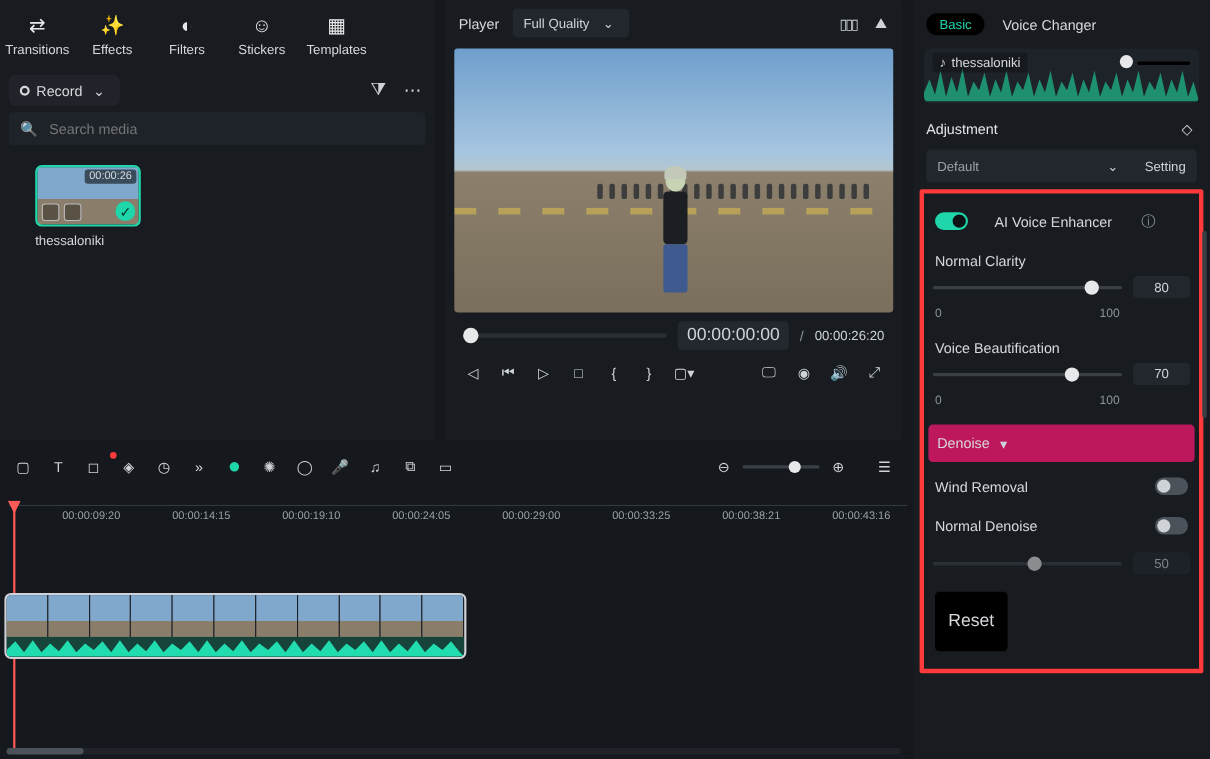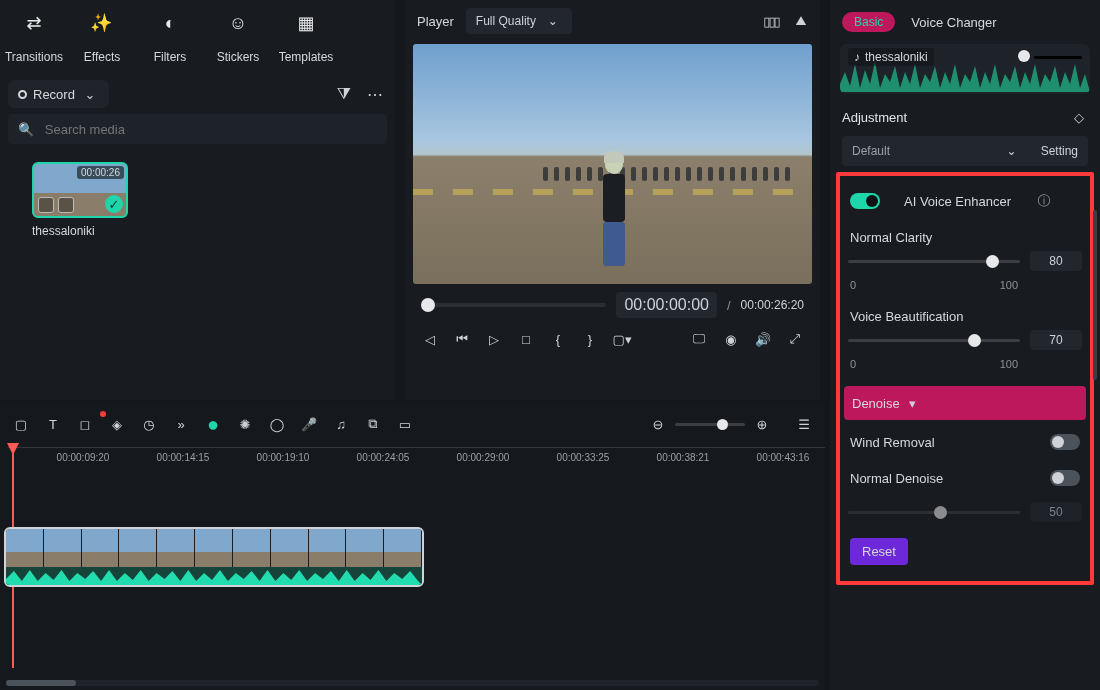--- a/index.html
+++ b/index.html
@@ -20,21 +20,21 @@
   body{margin:0;background:var(--bg);width:1100px;height:690px;font-family:Segoe UI,Arial,sans-serif;font-size:13px;color:var(--text);overflow:hidden;}
   #lib{position:absolute;left:0;top:0;width:395px;height:400px;background:#181c21;border-radius:2px;}
   #player{position:absolute;left:405px;top:0;width:415px;height:400px;background:#181c21;border-radius:2px;}
   #side{position:absolute;left:830px;top:0;width:270px;height:690px;background:#181c21;}
   #tl{position:absolute;left:0;top:405px;width:825px;height:285px;background:#15181d;}
 
   
   .toolbar{display:flex;gap:12px;padding:6px 6px 4px 6px;}
   .tbtn{display:flex;flex-direction:column;align-items:center;width:56px;padding:6px 2px;border-radius:4px;}
   .tbtn .ico{width:22px;height:22px;display:flex;align-items:center;justify-content:center;font-size:18px;color:#e7e8ea;}
-  .tbtn span{font-size:12px;color:#d6d8db;margin-top:16px;}
+  .tbtn span{font-size:12px;color:#d6d8db;margin-top:4px;}
   #recordrow{margin:6px 8px;display:flex;justify-content:space-between;align-items:center;}
   .recbtn{display:flex;align-items:center;gap:6px;background:#20242a;border-radius:6px;padding:5px 10px;color:#d6d8db;}
   .recbtn .dot{width:9px;height:9px;border:2px solid #d6d8db;border-radius:50%;}
   .mini{font-size:16px;color:#cfd3d8;padding:0 4px;cursor:default;}
   .searchbar{display:flex;align-items:center;background:#1e2329;margin:6px 8px;border-radius:4px;padding:6px 10px;color:#8e9399;}
   .searchbar input{background:none;border:none;color:#d6d8db;font-size:13px;outline:none;width:100%;margin-left:8px;}
   
   .thumb{position:relative;margin:18px 0 0 32px;width:100px;}
   .thumb .frame{width:96px;height:56px;border:2px solid var(--accent);border-radius:6px;background:linear-gradient(to bottom,var(--sky) 55%,var(--ground) 55%);position:relative;overflow:hidden;}
   .thumb .dur{position:absolute;top:2px;right:2px;background:rgba(0,0,0,.55);padding:1px 4px;border-radius:3px;font-size:10px;}
@@ -62,51 +62,51 @@
   .tbox{background:#23282f;padding:4px 8px;border-radius:4px;font-size:16px;color:#cfd3d8;}
   .pctrls{display:flex;align-items:center;gap:14px;padding:4px 16px 8px 16px;color:#cfd3d8;}
   .pctrls .sp{flex:1;}
   .ic{width:18px;height:18px;display:inline-flex;align-items:center;justify-content:center;color:#cfd3d8;}
 
   
   .tabs{display:flex;height:44px;align-items:center;border-bottom:1px solid #1f2328;}
   .tabs div{flex:1;text-align:center;color:#cfd3d8;font-size:13px;}
   .tabs .on{color:var(--accent);background:#14171b;}
   .subtabs{display:flex;gap:16px;align-items:center;padding:12px 12px;}
-  .pill{background:#be185d;color:var(--accent);padding:3px 12px;border-radius:12px;font-size:12px;}
+  .pill{background:#000000;color:var(--accent);padding:3px 12px;border-radius:12px;font-size:12px;}
   .wave{margin:0 10px;height:50px;background:#1e2329;border-radius:6px;position:relative;overflow:hidden;}
   .wave .lab{position:absolute;top:4px;left:8px;background:rgba(0,0,0,.25);font-size:12px;padding:2px 6px;border-radius:3px;display:flex;align-items:center;gap:5px;}
   .wave svg{position:absolute;top:0;left:0}
   .wave .kn{position:absolute;top:6px;right:60px;width:12px;height:12px;border-radius:50%;background:#e7e8ea;}
   .rowhd{display:flex;justify-content:space-between;align-items:center;padding:14px 12px 10px 12px;color:#e3e5e8;}
   .sel{display:flex;align-items:center;gap:16px;background:#22272e;padding:6px 10px;border-radius:4px;color:#9ba0a6;font-size:12px;margin:0 12px;}
   .sel .sp{flex:1;}
   .hlbox{border:4px solid var(--red);border-radius:2px;margin:6px 6px;padding:6px;}
   .hdrline{display:flex;align-items:center;gap:24px;padding:10px 4px;}
   .tog{width:30px;height:16px;border-radius:9px;background:var(--accent);position:relative;}
   .tog::after{content:"";position:absolute;right:2px;top:2px;width:12px;height:12px;border-radius:50%;background:#0e1215;}
   .tog.off{background:#4b525a;}
   .tog.off::after{left:2px;right:auto;background:#cfd3d8;}
   .plabel{color:#d6d8db;font-size:13px;}
   .slider{display:flex;align-items:center;gap:10px;margin:6px 2px;}
   .slider .tr{flex:1;height:3px;background:#3a3f46;border-radius:2px;position:relative;}
   .slider .kr{position:absolute;top:-5px;width:13px;height:13px;background:#e7e8ea;border-radius:50%;}
   .vbox{width:52px;text-align:center;background:#22272e;padding:3px 0;border-radius:4px;font-size:12px;color:#cfd3d8;}
   .ends{display:flex;justify-content:space-between;font-size:11px;color:#8e9399;padding:2px 4px 12px 4px;width:calc(100% - 62px);}
   .rowitem{display:flex;justify-content:space-between;align-items:center;padding:10px 4px;color:#d6d8db;}
-  .resetbtn{display:inline-block;background:#6d28d9;padding:6px 12px;border-radius:4px;font-size:13px;margin:10px 4px;}
+  .resetbtn{display:inline-block;background:#000000;padding:18px 12px;border-radius:4px;font-size:16px;margin:10px 4px;}
   #side .scroll{position:absolute;right:3px;top:210px;width:4px;height:170px;background:#3a3f46;border-radius:2px;}
 
   
   .tltools{display:flex;align-items:center;gap:14px;padding:10px 12px;color:#cfd3d8;}
   .tltools .sp{flex:1;}
   .zoom{display:flex;align-items:center;gap:8px;}
   .zoom .tr{width:70px;height:3px;background:#3a3f46;border-radius:2px;position:relative;}
   .zoom .kr{position:absolute;top:-4px;left:60%;width:11px;height:11px;background:#e7e8ea;border-radius:50%;}
-  .ruler{position:relative;height:24px;margin:4px 0 0 8px;border-top:1px solid #33383f;}
+  .ruler{position:relative;height:24px;margin:16px 0 0 8px;border-top:1px solid #33383f;}
   .ruler .t{font-size:10px;color:#9ba0a6;position:absolute;top:4px;transform:translateX(-50%);}
   .ph{position:absolute;top:0;left:0;height:220px;width:2px;background:#ff5b56;}
   .ph::before{content:"";position:absolute;top:-5px;left:-5px;width:12px;height:12px;background:#ff5b56;clip-path:polygon(0 0,100% 0,50% 100%);}
   .clip{position:relative;margin:56px 0 0 4px;width:420px;height:60px;border:2px solid #cfd3d8;border-radius:6px;overflow:hidden;background:#2a2f36;}
   .clip .frames{display:flex;height:42px;}
   .clip .frames div{flex:1;background:linear-gradient(to bottom,var(--sky) 55%,var(--ground) 55%);border-right:1px solid #1b1f24;}
   .clip .aw{position:absolute;bottom:0;left:0;right:0;height:18px;background:#16433a;}
   .clip .aw svg{width:100%;height:100%;}
   .hscroll{position:absolute;left:6px;bottom:4px;right:6px;height:6px;background:#1f2329;border-radius:3px;}
   .hscroll .th{position:absolute;left:0;top:0;height:6px;width:70px;background:#4b525a;border-radius:3px;}

